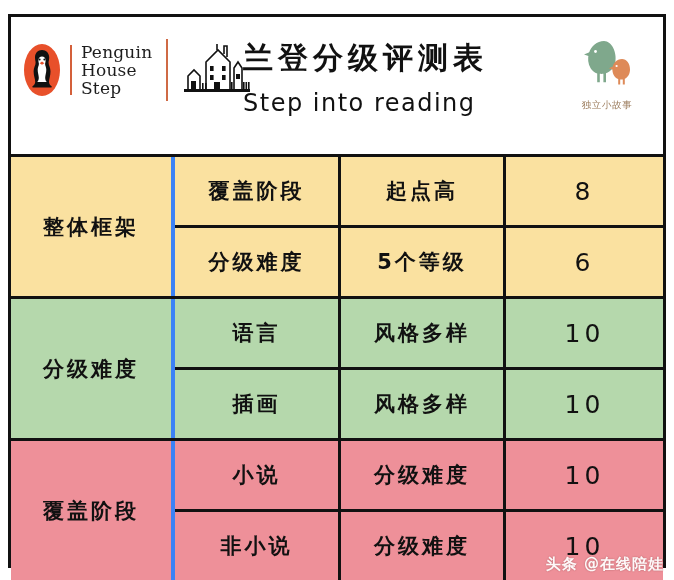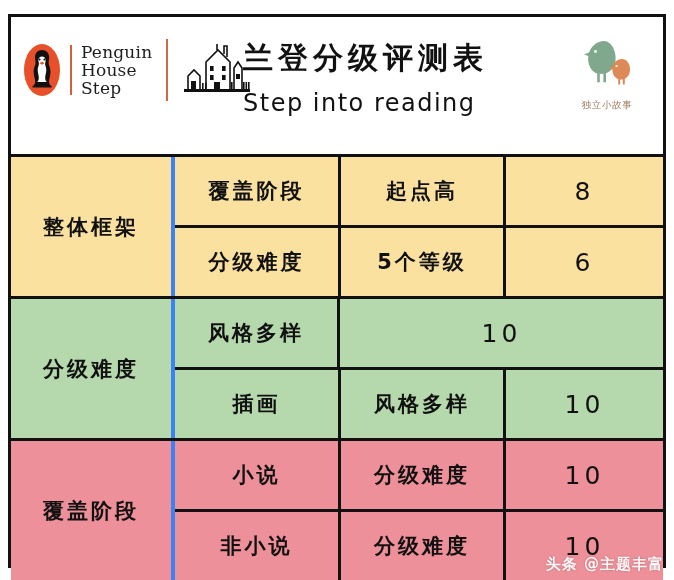--- a/index.html
+++ b/index.html
@@ -211,20 +211,21 @@
             <div class="cell c-desc">5个等级</div>
             <div class="cell c-score">6</div>
           </div>
         </div>
       </div>
 
       <div class="band green" style="background: rgb(181, 216, 172);">
         <div class="band-cat">分级难度</div>
         <div class="band-rows">
           <div class="drow">
+            <div class="cell c-aspect">语言</div>
             <div class="cell c-desc">风格多样</div>
             <div class="cell c-score">10</div>
           </div>
           <div class="drow">
             <div class="cell c-aspect">插画</div>
             <div class="cell c-desc">风格多样</div>
             <div class="cell c-score">10</div>
           </div>
         </div>
       </div>
@@ -241,14 +242,14 @@
             <div class="cell c-aspect">非小说</div>
             <div class="cell c-desc">分级难度</div>
             <div class="cell c-score">10</div>
           </div>
         </div>
       </div>
 
     </div>
   </div>
 
-  <div class="watermark">头条 @主题丰富</div>
+  <div class="watermark">头条 @在线陪娃</div>
 </div>
 
 </body></html>

